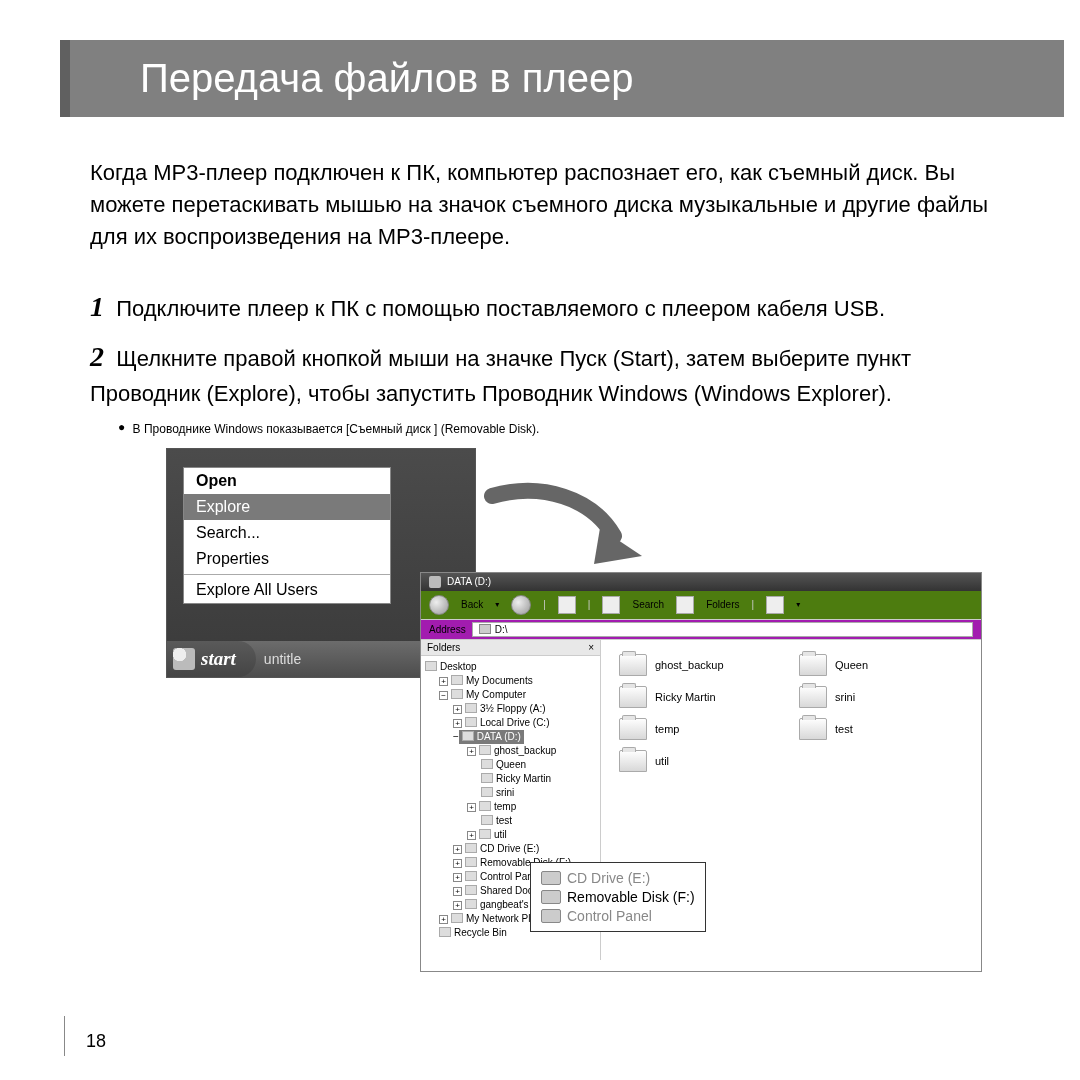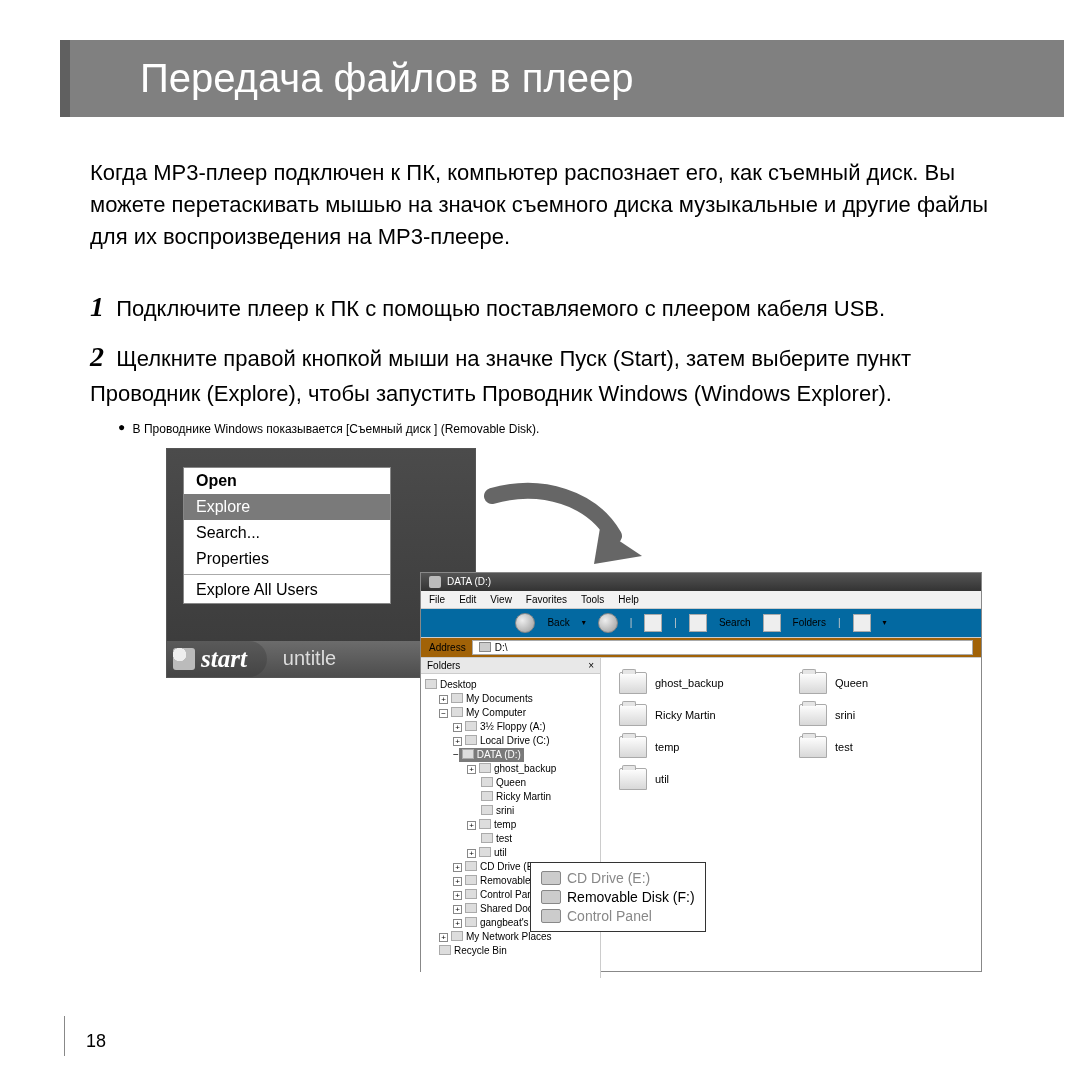--- a/index.html
+++ b/index.html
@@ -97,41 +97,41 @@
     height: 36px;
     background: linear-gradient(180deg,#6c6c6c,#4d4d4d);
     display: flex;
     align-items: center;
   }
   .start-btn {
     font-family: Georgia, serif;
     font-style: italic;
     font-weight: bold;
     color: #fff;
-    font-size: 25px;
+    font-size: 19px;
     padding: 0 20px 0 34px;
     position: relative;
     height: 100%;
     line-height: 36px;
     background: linear-gradient(180deg,#5a5a5a,#444);
     border-radius: 0 18px 18px 0;
   }
   .start-btn::before {
     content:"";
     position:absolute;
     left:6px; top:7px;
     width:22px; height:22px;
     background:
      radial-gradient(circle at 30% 30%, #eee 30%, #bbb 31% 100%);
     border-radius:3px;
   }
   .task-untitled {
     color:#ddd;
-    font-size:20px;
-    margin-left:16px;
+    font-size:14px;
+    margin-left:8px;
   }
 
   
   .arrow {
     position: absolute;
     left: 392px;
     top: 30px;
     width: 160px;
     height: 90px;
   }
@@ -166,40 +166,39 @@
     font-size:10px;
     background:#f2f2f2;
   }
   .exp-menu span { cursor:default; }
   .exp-tools {
     display:flex;
     align-items:center;
     gap:12px;
     padding:4px 8px;
     border-bottom:1px solid #ccc;
-    background:#0369a1;
-    font-size:10px;
-    justify-content:center;
+    background:#4d7c0f;
+    font-size:10px;
   }
   .tb-circ {
     width:20px;height:20px;border-radius:50%;
     background:radial-gradient(circle at 35% 35%,#eee,#999);
     border:1px solid #888;
     display:inline-block;
   }
   .tb-sq {
     width:18px;height:18px;border:1px solid #aaa;background:#eee;display:inline-block;
   }
   .exp-addr {
     display:flex;
     align-items:center;
     gap:6px;
     padding:2px 8px;
     border-bottom:1px solid #ccc;
-    background:#a16207;
+    background:#a21caf;
     font-size:10px;
   }
   .addr-box {
     flex:1;
     background:#fff;
     border:1px solid #aaa;
     padding:1px 6px;
     display:flex;
     align-items:center;
     gap:4px;
@@ -324,28 +323,20 @@
 
     <svg class="arrow" viewBox="0 0 160 90">
       <path d="M10 18 C 60 4, 110 20, 132 58" stroke="#666" stroke-width="16" fill="none" stroke-linecap="round"></path>
       <polygon points="118,50 160,78 112,86" fill="#666"></polygon>
     </svg>
 
     <div class="explorer">
       <div class="exp-title">
         <span class="ic"></span>
         <span>DATA (D:)</span>
-      </div>
-      <div class="exp-menu">
-        <span>File</span>
-        <span>Edit</span>
-        <span>View</span>
-        <span>Favorites</span>
-        <span>Tools</span>
-        <span>Help</span>
       </div>
       <div class="exp-tools">
         <span class="tb-circ"></span>
         <span>Back</span>
         <span style="font-size:8px;">▾</span>
         <span class="tb-circ"></span>
         <span style="color:#ccc;">|</span>
         <span class="tb-sq"></span>
         <span style="color:#ccc;">|</span>
         <span class="tb-sq"></span>

